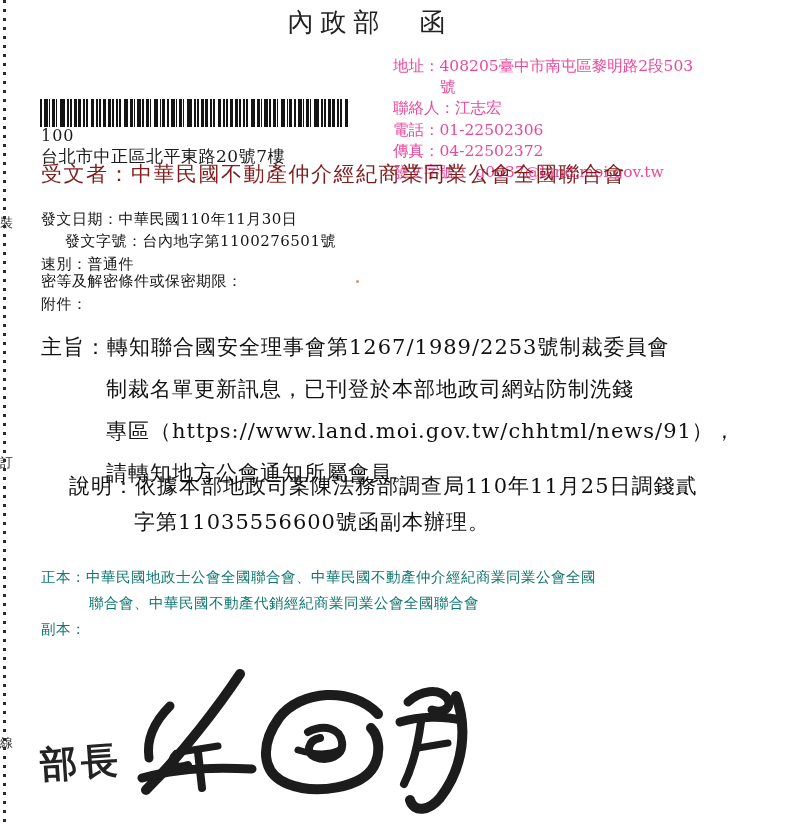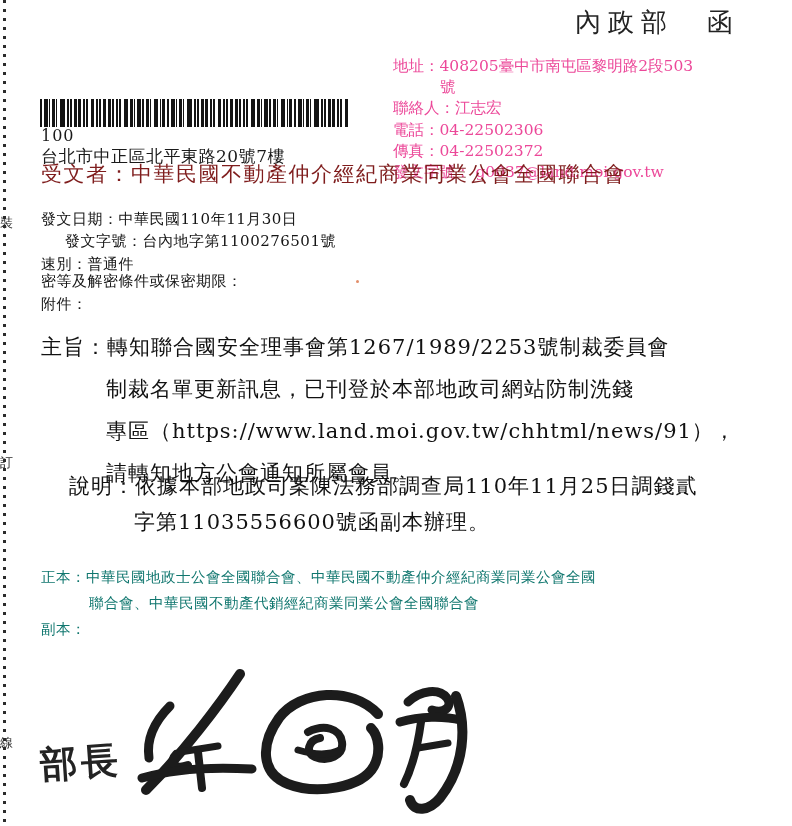--- a/index.html
+++ b/index.html
@@ -18,21 +18,21 @@
     position:absolute;left:3px;top:0;bottom:0;width:3px;
     background-image:repeating-linear-gradient(to bottom,#2b2b2b 0 3px,transparent 3px 9px);
   }
   .binding-char{font-size:13px;color:#2b2b2b;left:0;line-height:14px;}
   .bind-zhuang{top:216px;}
   .bind-ding{top:456px;}
   .bind-xian{top:736px;}
 
   
   .doc-title{
-    top:5px;left:0;width:740px;text-align:right;
+    top:5px;left:0;width:740px;text-align:center;
     font-size:26px;letter-spacing:7px;font-weight:500;color:#222;
   }
 
   
   .sender{top:56px;left:393px;font-size:15.5px;line-height:21.2px;color:#ec4899;}
   .sender .cont{padding-left:47px;}
 
   
   .barcode{top:99px;left:40px;width:313px;height:28px;}
   .postal-code{top:126px;left:41px;font-size:16px;letter-spacing:1px;}
@@ -81,21 +81,21 @@
   <div class="abs binding-char bind-zhuang">裝</div>
   <div class="abs binding-char bind-ding">訂</div>
   <div class="abs binding-char bind-xian">線</div>
 
   <div class="abs doc-title">內政部　函</div>
 
   <div class="abs sender">
     <div>地址：408205臺中市南屯區黎明路2段503</div>
     <div class="cont">號</div>
     <div>聯絡人：江志宏</div>
-    <div>電話：04-22502306</div>
+    <div>電話：01-22502306</div>
     <div>傳真：04-22502372</div>
     <div>發文字號： g0037@land.moi.gov.tw</div>
   </div>
 
   <svg class="abs barcode" width="313" height="28" viewBox="0 0 313 28" id="barcode-svg">
       <rect x="0" y="0" width="2" height="28" fill="#141414"></rect>
       <rect x="4" y="0" width="4" height="28" fill="#141414"></rect>
       <rect x="9" y="0" width="1" height="28" fill="#141414"></rect>
       <rect x="12" y="0" width="3" height="28" fill="#141414"></rect>
       <rect x="16" y="0" width="1" height="28" fill="#141414"></rect>

